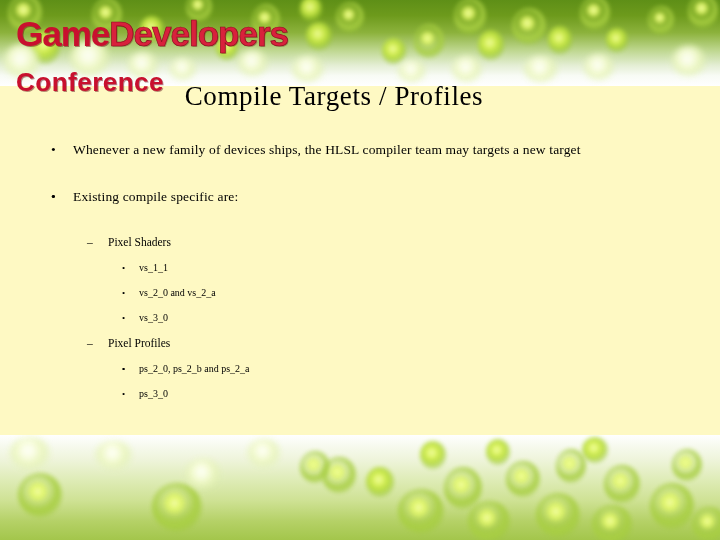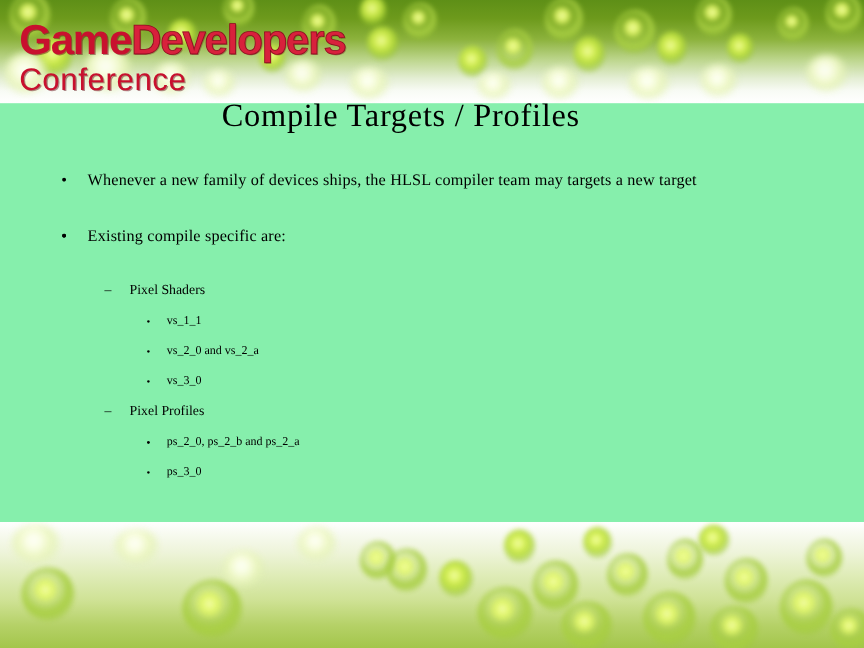--- a/index.html
+++ b/index.html
@@ -9,21 +9,21 @@
   }
   body {
     font-family: "Liberation Serif", "DejaVu Serif", serif;
   }
 
   .slide {
     position: relative;
     width: 720px;
     height: 540px;
     overflow: hidden;
-    background: #86efac;
+    background: #fef9c3;
   }
 
   
   .band {
     position: absolute;
     left: 0;
     width: 720px;
     overflow: hidden;
     pointer-events: none;
   }
@@ -103,24 +103,24 @@
     color: #c8102e;
     text-shadow: 1px 1px 0 rgba(90, 0, 10, 0.45);
   }
   .gdc-dev {
     color: #d8213c;
     -webkit-text-stroke: 0.7px #8d0b1f;
     text-shadow: 1px 1px 0 rgba(90, 0, 10, 0.30);
   }
   .gdc-line2 {
     font-size: 26px;
-    font-weight: normal;
+    font-weight: bold;
     letter-spacing: 0.5px;
     color: #c8102e;
-    margin-top: 2px;
+    margin-top: 18px;
     text-shadow: 1px 1px 0 rgba(90, 0, 10, 0.45);
   }
 
   
   .evolve {
     position: absolute;
     right: 14px;
     top: 2px;
     width: 96px;
     height: 84px;

